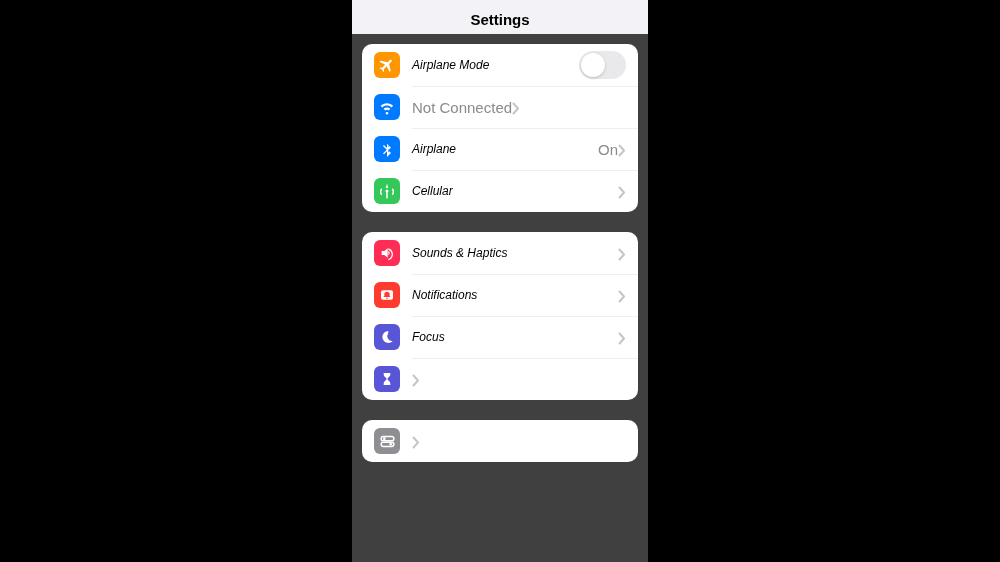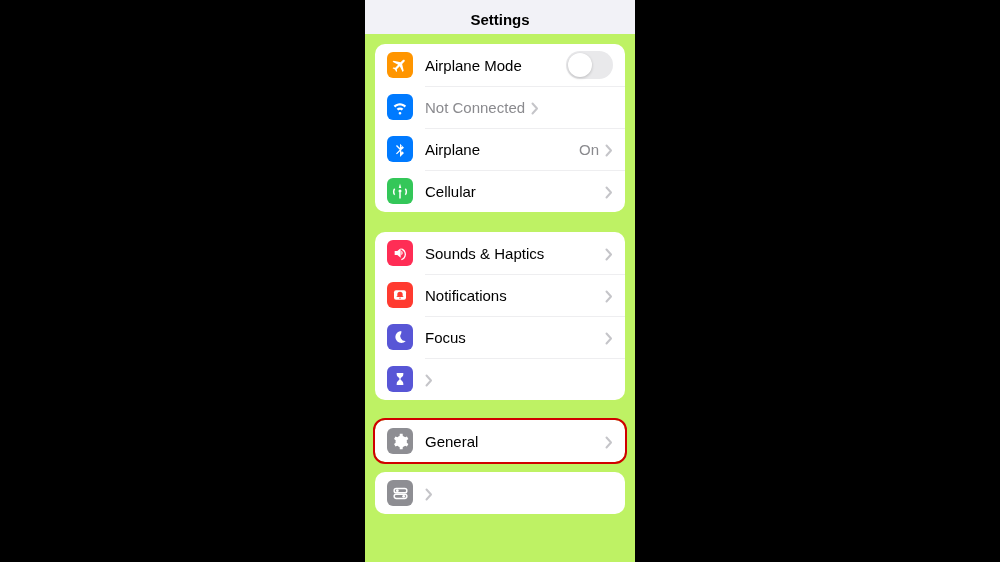--- a/index.html
+++ b/index.html
@@ -7,23 +7,23 @@
   body {
     width: 1000px;
     height: 562px;
     background: #000;
     font-family: -apple-system, "Helvetica Neue", Helvetica, Arial, sans-serif;
     display: flex;
     justify-content: center;
     overflow: hidden;
   }
   .phone-viewport {
-    width: 270px;
+    width: 296px;
     height: 100%;
-    background: #bef264;
+    background: #404040;
     position: relative;
     overflow: hidden;
   }
   .nav-bar {
     height: 34px;
     display: flex;
     align-items: flex-end;
     justify-content: center;
     padding-bottom: 6px;
     background: #f2f2f7;
@@ -67,29 +67,29 @@
     height: 26px;
     border-radius: 6px;
     display: flex;
     align-items: center;
     justify-content: center;
     margin-right: 12px;
     flex-shrink: 0;
   }
   .icon-box svg { display: block; }
   .row-label {
-    font-size: 15px;
+    font-size: 12px;
     color: #000;
     flex: 1;
     font-weight: 400;
+    font-style: italic;
   }
   .row-value {
     font-size: 15px;
     color: #8a8a8e;
-    margin-right: 6px;
   }
   .chevron {
     width: 8px;
     height: 13px;
     flex-shrink: 0;
   }
   .chevron svg path { stroke: #c5c5c9; }
   .toggle {
     width: 47px;
     height: 28px;
@@ -231,35 +231,20 @@
       </div>
       <span class="chevron">
         <svg width="8" height="13" viewBox="0 0 8 13">
             <path d="M1.5 1.5L6 6.5l-4.5 5" stroke-width="2" fill="none" stroke-linecap="round" stroke-linejoin="round"></path>
           </svg>
       </span>
     </div>
 
   </div>
 
-  <div class="group highlighted" style="margin-bottom:10px">
-    <div class="row">
-      <div class="icon-box" style="background:#8e8e93">
-        <svg width="17" height="17" viewBox="0 0 24 24">
-            <path fill="#fff" d="M12 8a4 4 0 100 8 4 4 0 000-8zm9 4c0-.6-.1-1.2-.2-1.8l2.3-1.8-2-3.4-2.7 1a8.8 8.8 0 00-3.1-1.8L15 1h-4l-.3 3.2a8.8 8.8 0 00-3.1 1.8l-2.7-1-2 3.4 2.3 1.8C5.1 10.8 5 11.4 5 12s.1 1.2.2 1.8l-2.3 1.8 2 3.4 2.7-1a8.8 8.8 0 003.1 1.8L11 23h4l.3-3.2a8.8 8.8 0 003.1-1.8l2.7 1 2-3.4-2.3-1.8c.1-.6.2-1.2.2-1.8z"></path>
-          </svg>
-      </div>
-      <span class="row-label">General</span>
-      <span class="chevron">
-        <svg width="8" height="13" viewBox="0 0 8 13">
-            <path d="M1.5 1.5L6 6.5l-4.5 5" stroke-width="2" fill="none" stroke-linecap="round" stroke-linejoin="round"></path>
-          </svg>
-      </span>
-    </div>
-  </div>
 
   <div class="group last" style="margin-top:0">
     <div class="row">
       <div class="icon-box" style="background:#8e8e93">
         <svg width="17" height="17" viewBox="0 0 24 24">
             <rect x="3" y="5" width="18" height="6" rx="3" fill="none" stroke="#fff" stroke-width="2"></rect>
             <circle cx="7.5" cy="8" r="2" fill="#fff"></circle>
             <rect x="3" y="13" width="18" height="6" rx="3" fill="none" stroke="#fff" stroke-width="2"></rect>
             <circle cx="16.5" cy="16" r="2" fill="#fff"></circle>
           </svg>

